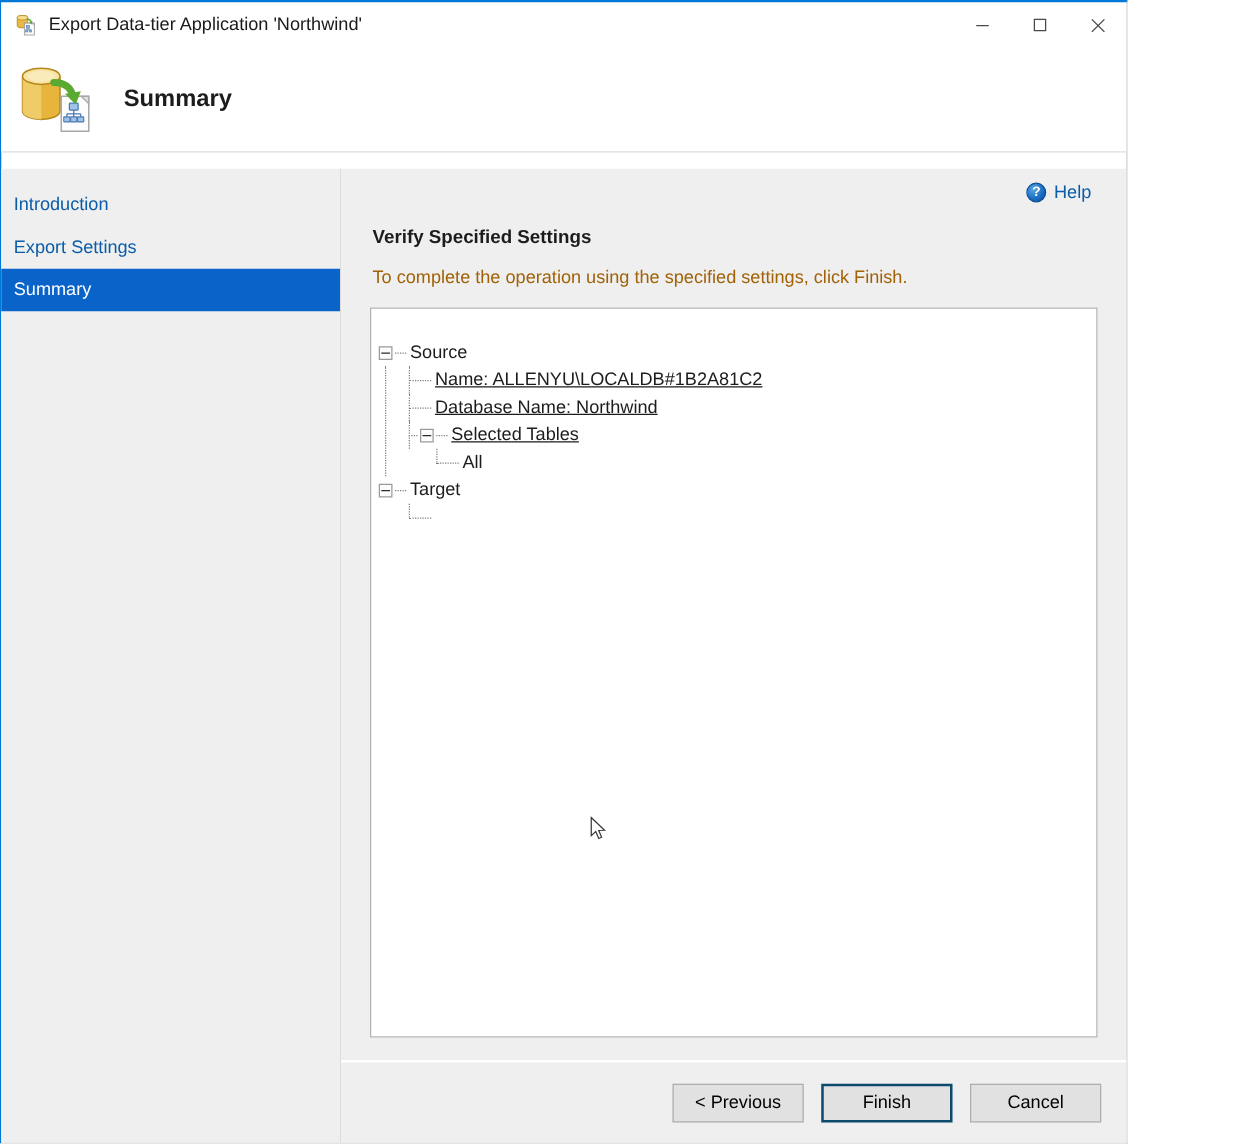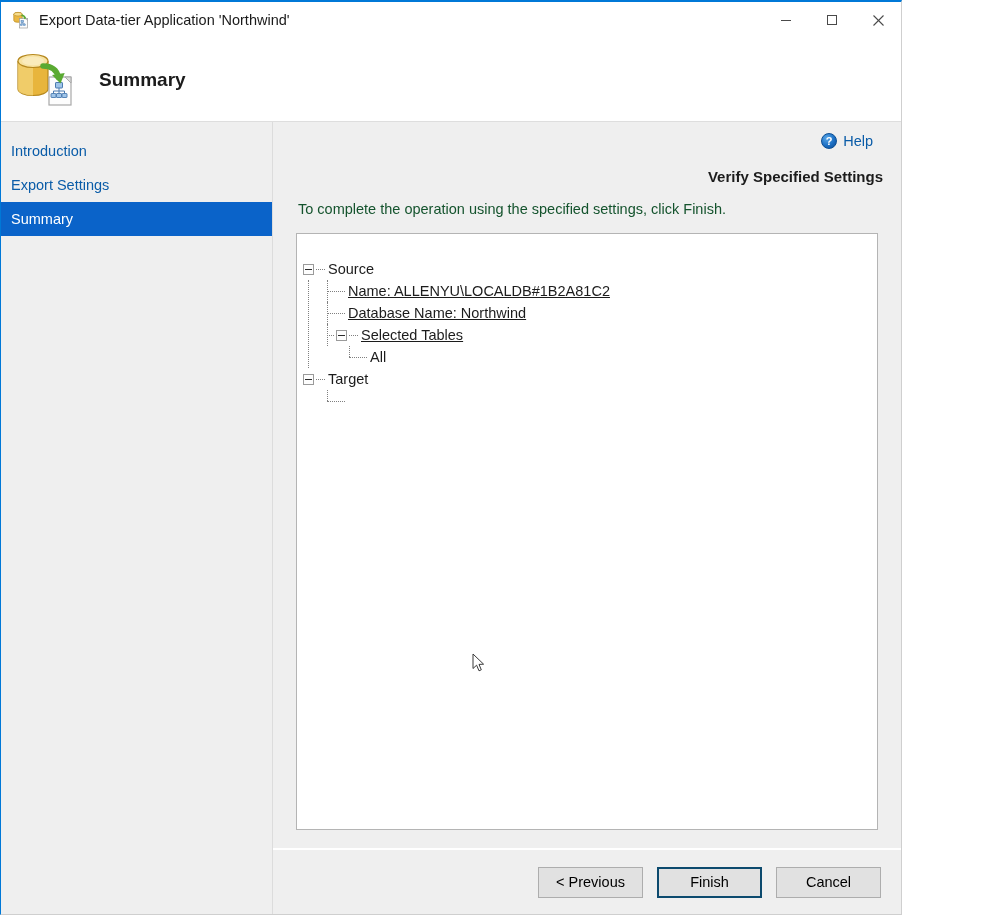--- a/index.html
+++ b/index.html
@@ -76,20 +76,21 @@
     font-weight: bold;
     color: #1c1c1c;
     margin-left: 24px;
   }
 
   
   #body {
     flex: 1 1 auto;
     display: flex;
     min-height: 0;
+    margin-top: 13px;
   }
 
   
   #sidebar {
     width: 272px;
     flex: 0 0 272px;
     background: #efefef;
     border-right: 1px solid #dcdcdc;
     padding-top: 12px;
   }
@@ -155,25 +156,24 @@
     line-height: 1;
     border: 1px solid #0b4e95;
   }
 
   #verify-title {
     font-size: 15px;
     font-weight: bold;
     color: #1c1c1c;
     margin-top: 14px;
     margin-left: 7px;
-    text-align: right;
   }
   #verify-sub {
     font-size: 14.5px;
-    color: #14532d;
+    color: #a16207;
     margin-top: 16px;
     margin-left: 7px;
   }
 
   
   #tree-panel {
     margin-top: 16px;
     margin-left: 5px;
     margin-right: 5px;
     margin-bottom: 18px;

